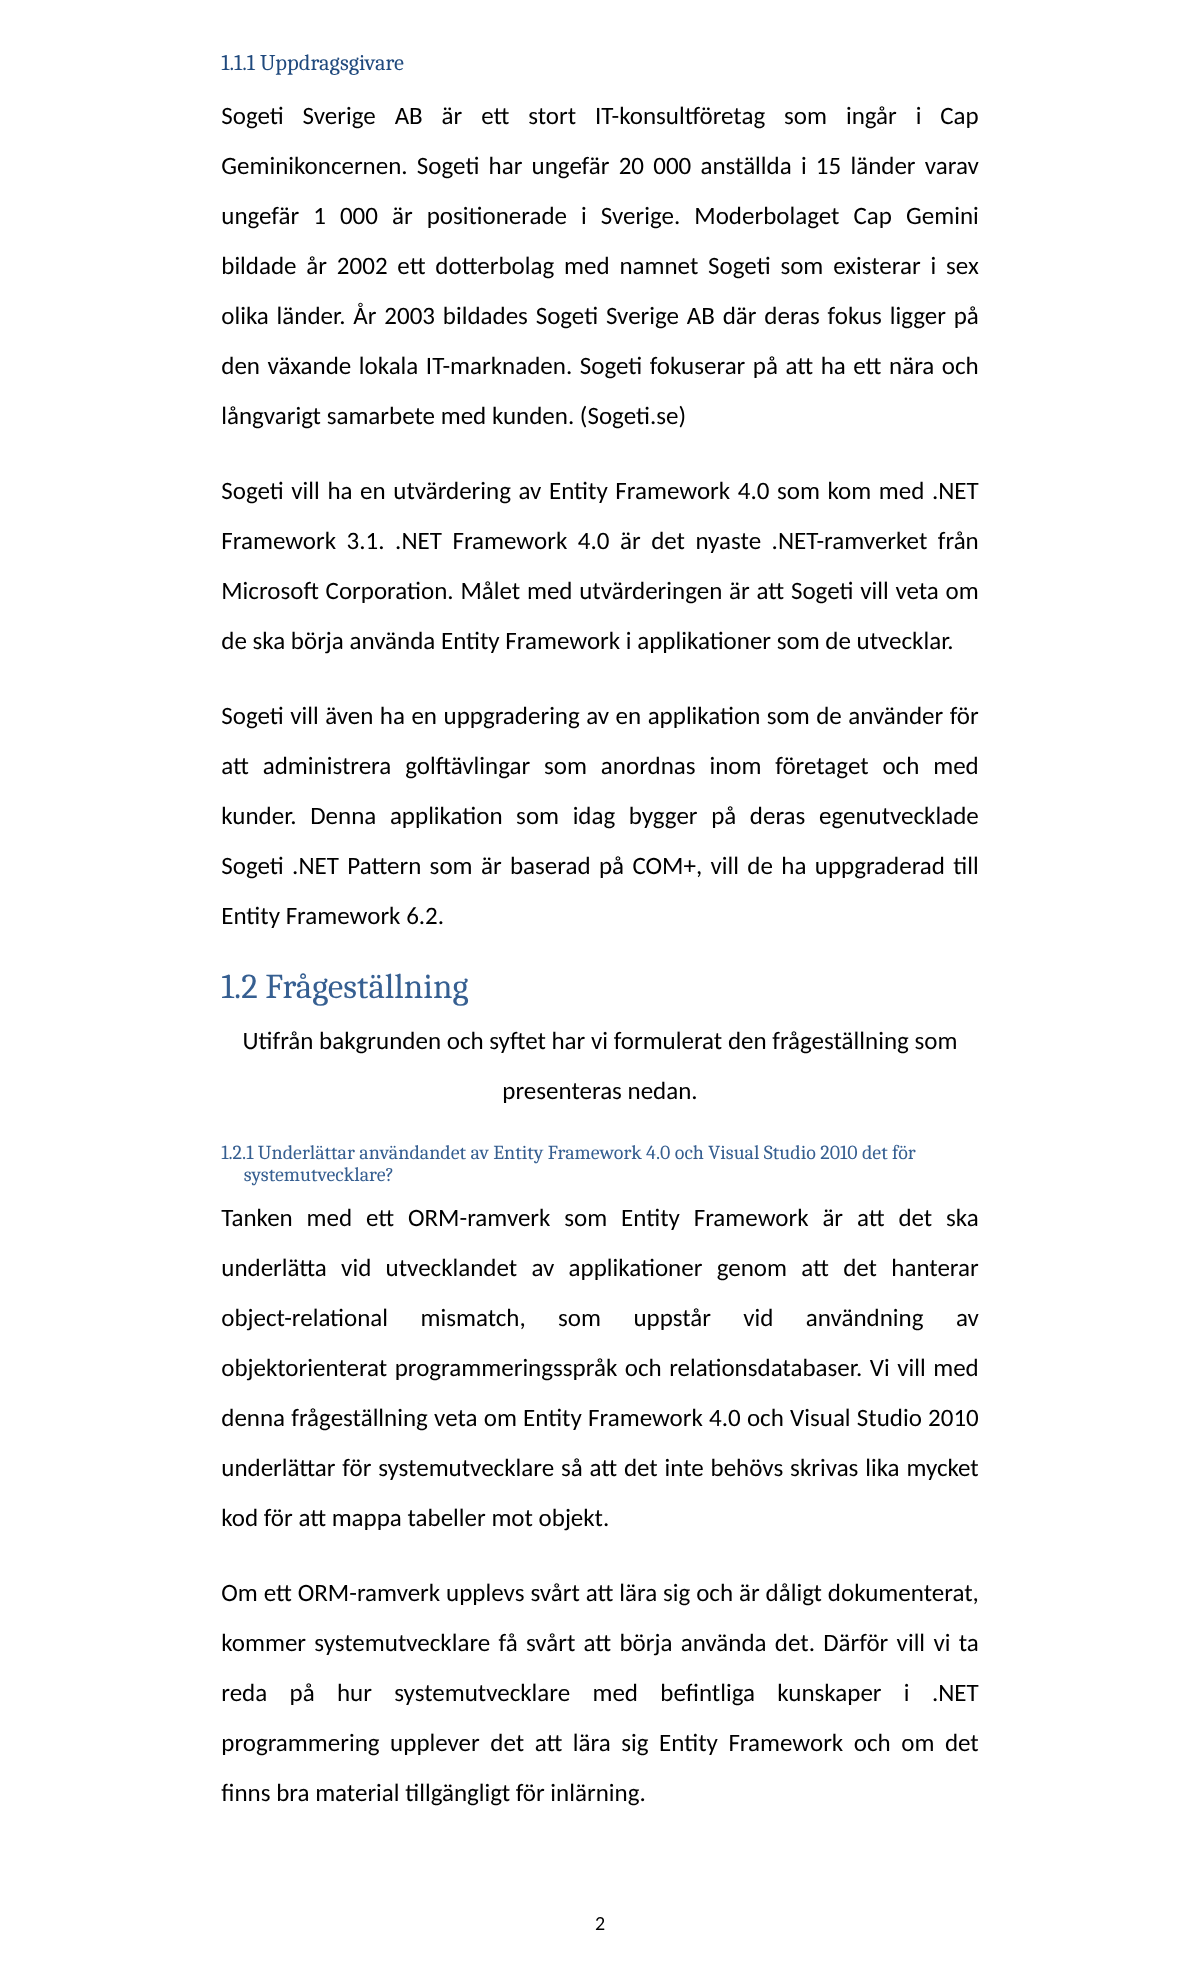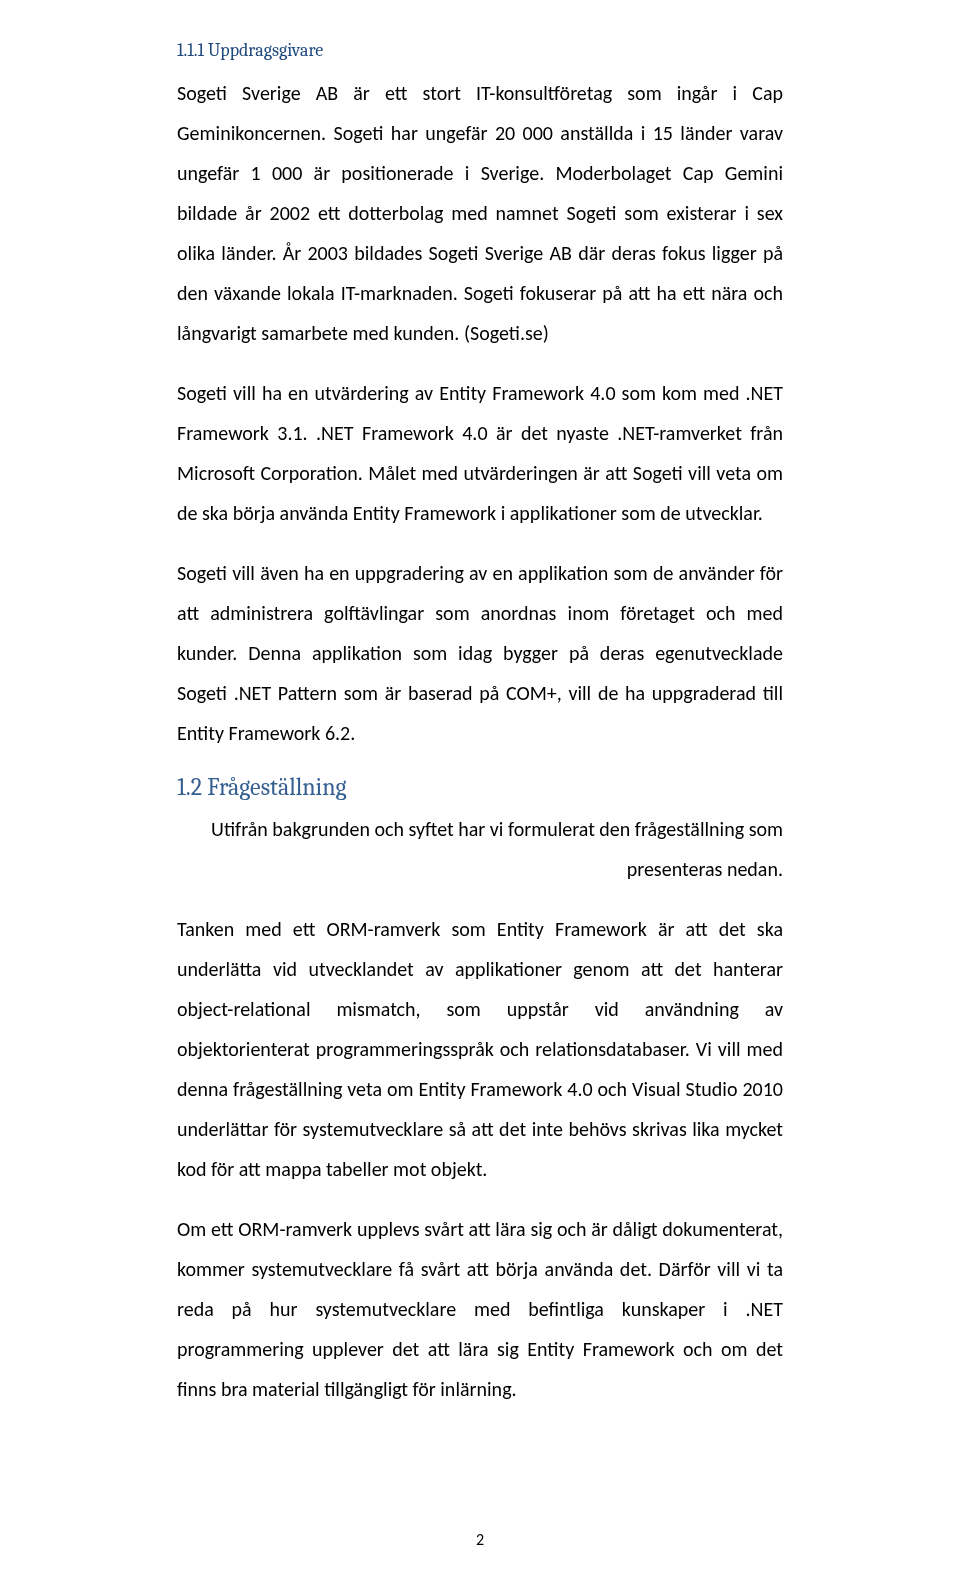--- a/index.html
+++ b/index.html
@@ -20,21 +20,21 @@
   .h3 {
     font-family: Cambria, Georgia, "Times New Roman", serif;
     color: #1F497D;
     font-size: 18px;
     font-weight: normal;
     margin: 0 0 12px 0;
   }
   .h2 {
     font-family: Cambria, Georgia, "Times New Roman", serif;
     color: #365F91;
-    font-size: 24px;
+    font-size: 28px;
     font-weight: normal;
     margin: 0 0 8px 0;
   }
   .h4 {
     font-family: Cambria, Georgia, "Times New Roman", serif;
     color: #365F91;
     font-size: 16px;
     font-weight: normal;
     margin: 0 0 6px 0;
     padding-left: 18px;
@@ -60,20 +60,21 @@
 
 <div class="page">
 
   <div class="h3">1.1.1 Uppdragsgivare</div>
   <p>Sogeti Sverige AB är ett stort IT-konsultföretag som ingår i Cap Geminikoncernen. Sogeti har ungefär 20 000 anställda i 15 länder varav ungefär 1 000 är positionerade i Sverige. Moderbolaget Cap Gemini bildade år 2002 ett dotterbolag med namnet Sogeti som existerar i sex olika länder. År 2003 bildades Sogeti Sverige AB där deras fokus ligger på den växande lokala IT-marknaden. Sogeti fokuserar på att ha ett nära och långvarigt samarbete med kunden. (Sogeti.se)</p>
 
   <p>Sogeti vill ha en utvärdering av Entity Framework 4.0 som kom med .NET Framework 3.1. .NET Framework 4.0 är det nyaste .NET-ramverket från Microsoft Corporation. Målet med utvärderingen är att Sogeti vill veta om de ska börja använda Entity Framework i applikationer som de utvecklar.</p>
   <p>Sogeti vill även ha en uppgradering av en applikation som de använder för att administrera golftävlingar som anordnas inom företaget och med kunder. Denna applikation som idag bygger på deras egenutvecklade Sogeti .NET Pattern som är baserad på COM+, vill de ha uppgraderad till Entity Framework 6.2.</p>
 
   <div class="h2">1.2 Frågeställning</div>
-  <p style="text-align:right;">Utifrån bakgrunden och syftet har vi formulerat den frågeställning som presenteras nedan.</p>
+  <p style="text-align:center;">Utifrån bakgrunden och syftet har vi formulerat den frågeställning som presenteras nedan.</p>
 
+  <div class="h4">1.2.1 Underlättar användandet av Entity Framework 4.0 och Visual Studio 2010 det för systemutvecklare?</div>
   <p>Tanken med ett ORM-ramverk som Entity Framework är att det ska underlätta vid utvecklandet av applikationer genom att det hanterar object-relational mismatch, som uppstår vid användning av objektorienterat programmeringsspråk och relationsdatabaser. Vi vill med denna frågeställning veta om Entity Framework 4.0 och Visual Studio 2010 underlättar för systemutvecklare så att det inte behövs skrivas lika mycket kod för att mappa tabeller mot objekt.</p>
 
   <p>Om ett ORM-ramverk upplevs svårt att lära sig och är dåligt dokumenterat, kommer systemutvecklare få svårt att börja använda det. Därför vill vi ta reda på hur systemutvecklare med befintliga kunskaper i .NET programmering upplever det att lära sig Entity Framework och om det finns bra material tillgängligt för inlärning.</p>
 
   <div class="page-number">2</div>
 </div>
 
 </body></html>

